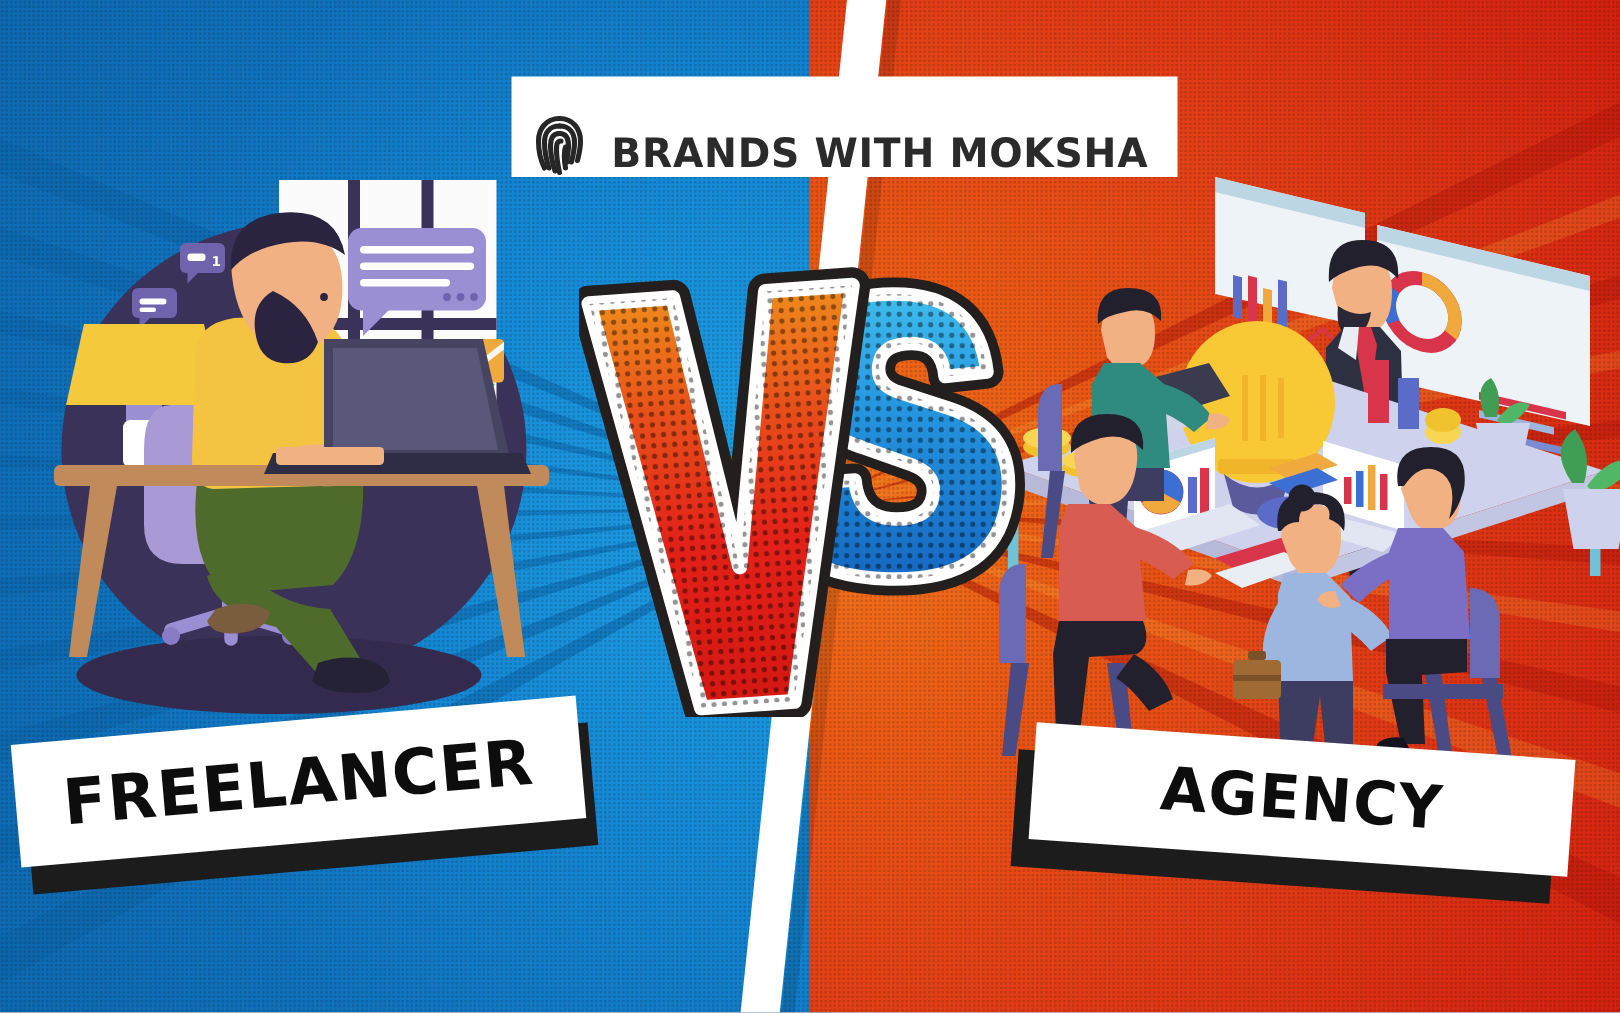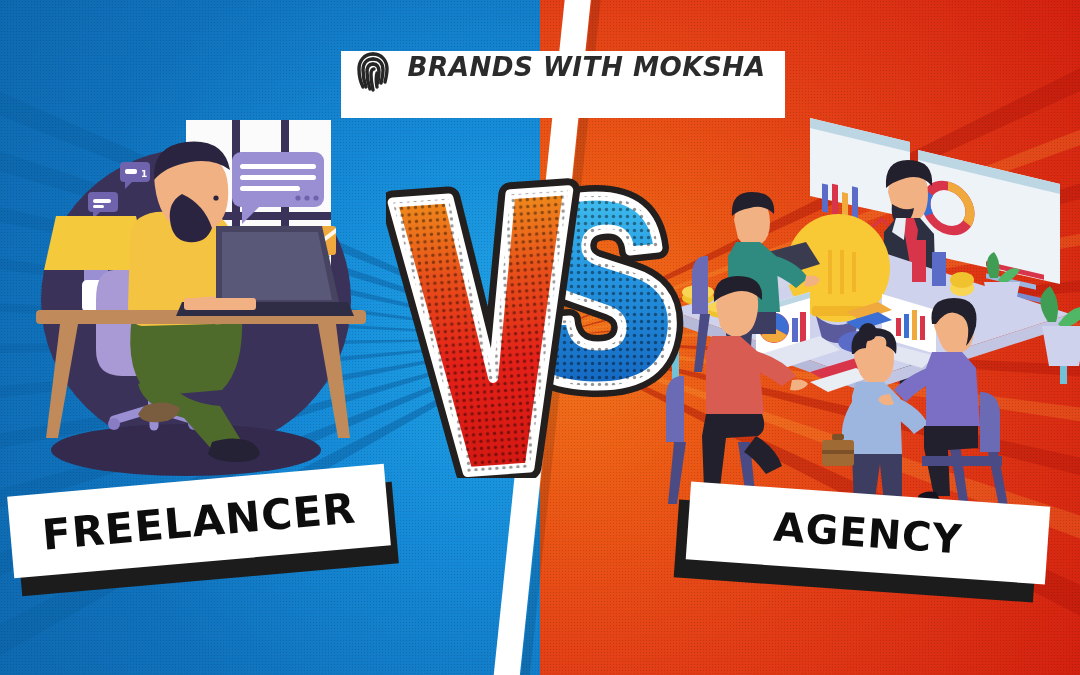--- a/index.html
+++ b/index.html
@@ -34,21 +34,21 @@
   
   .divider{position:absolute;top:-40px;height:760px;width:26px;
     background:#ffffff;left:529px;transform:rotate(6deg);z-index:6;}
   .divider-shadow{position:absolute;top:-40px;height:760px;width:9px;
     background:rgba(0,0,0,.13);left:556px;transform:rotate(6deg);z-index:6;}
 
   
   .logo-bar{
     position:absolute;left:341px;top:51px;width:444px;height:67px;
     background:#ffffff;z-index:20;
-    display:flex;align-items:flex-start;justify-content:center;gap:11px;font-style:italic;
+    display:flex;align-items:flex-end;justify-content:center;gap:11px;
   }
   .fp-icon{width:36px;height:42px;flex:0 0 auto;}
   .logo-text{
     font-size:27px;font-weight:700;letter-spacing:.5px;color:#2b2b2b;
     font-family:"DejaVu Sans",sans-serif;white-space:nowrap;
     transform:scaleX(.97);
   }
 
   
   .vs-wrap{position:absolute;left:386px;top:178px;width:310px;height:300px;z-index:18;}

